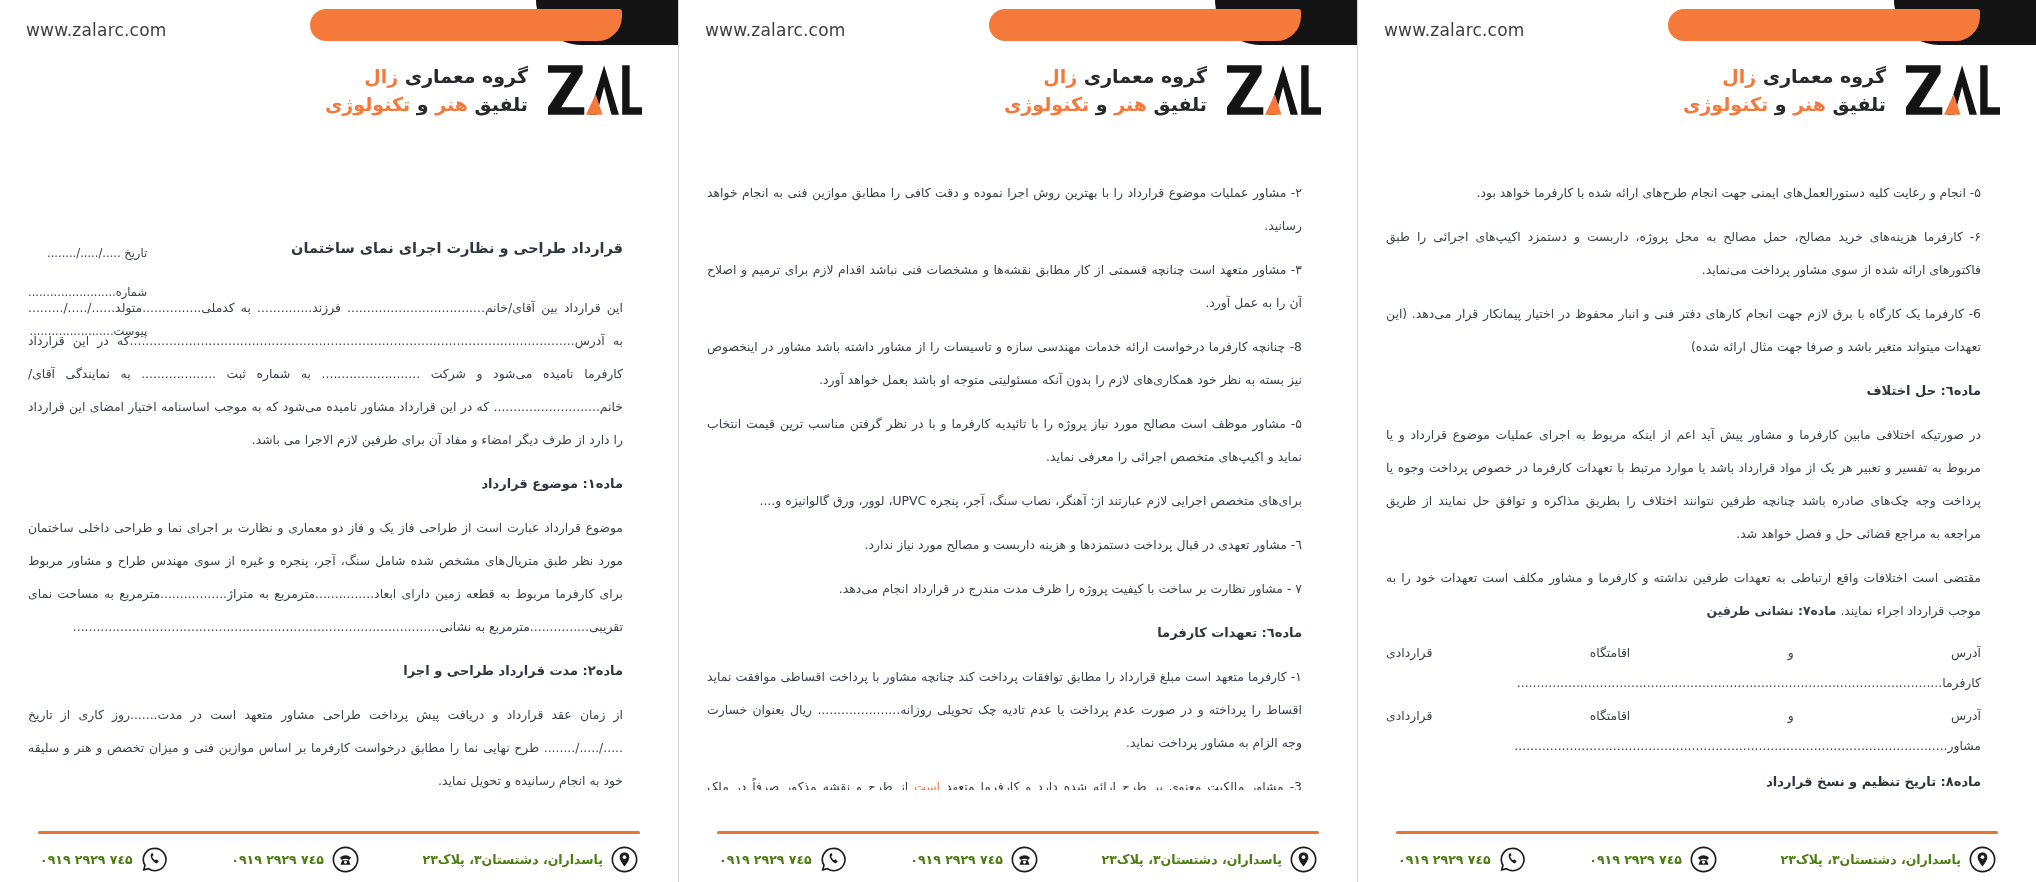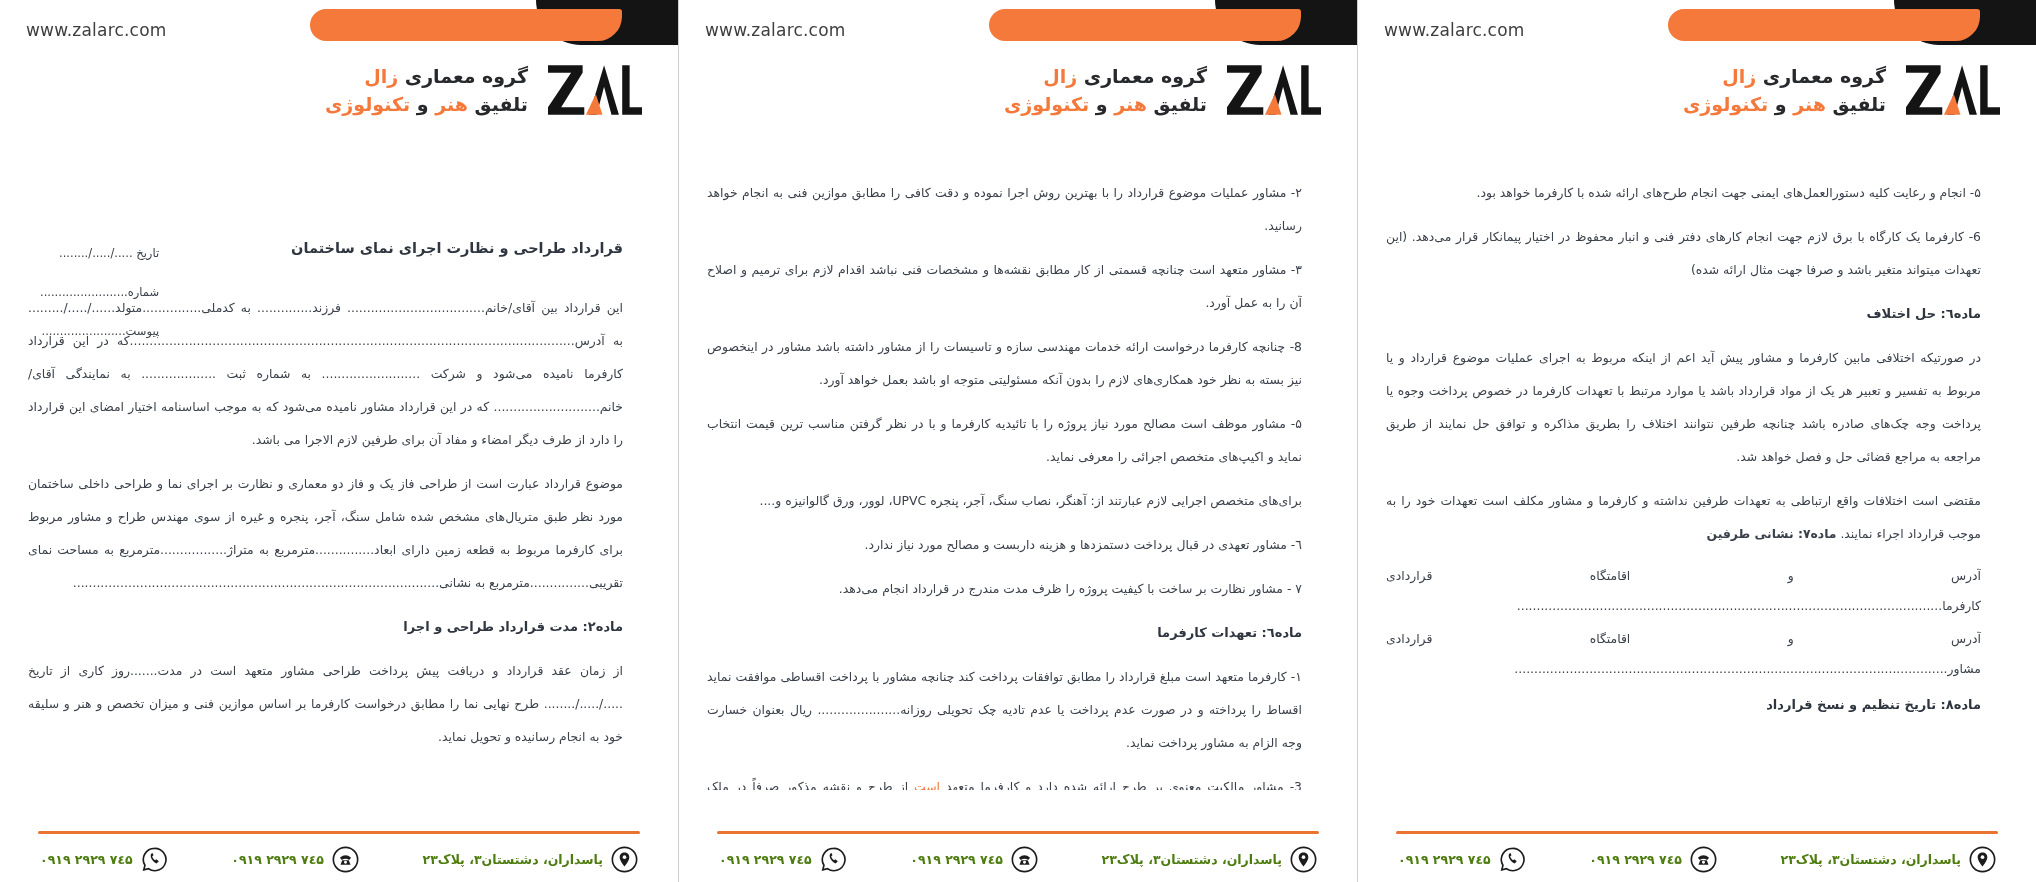--- a/index.html
+++ b/index.html
@@ -29,21 +29,21 @@
   .bold{font-weight:bold;}
 
   
   .page-body{position:absolute;top:176px;right:55px;left:28px;bottom:92px;overflow:hidden;
              direction:rtl;text-align:justify;color:var(--ink);font-size:12.4px;line-height:33px;
              overflow-wrap:break-word;}
   .blk-p{margin:0 0 11px;}
   .blk-p.tight{line-height:30px;margin:0 0 3px;}
   .blk-h{font-weight:bold;color:var(--heading);font-size:13px;margin:4px 0 11px;}
   .blk-title{font-weight:bold;color:var(--heading);font-size:14.5px;margin:56px 0 26px;text-align:right;}
-  .page-meta{position:absolute;top:234px;left:40px;direction:rtl;font-size:11.5px;color:var(--ink);
+  .page-meta{position:absolute;top:234px;left:28px;direction:rtl;font-size:11.5px;color:var(--ink);
              line-height:39px;white-space:nowrap;z-index:3;}
 
   
   .page-footer{position:absolute;top:831px;left:0;right:0;}
   .footer-line{margin:0 38px;height:3px;background:var(--rule);border-radius:2px;}
   .footer-row{display:flex;direction:rtl;align-items:center;justify-content:space-between;
               padding:0 40px;margin-top:12px;}
   .contact{display:flex;align-items:center;gap:8px;}
   .cicon{width:27px;height:27px;display:block;}
   .cicon svg{width:100%;height:100%;display:block;}
@@ -75,20 +75,21 @@
     </div>
 
     <div class="page-meta">
         <div>تاریخ ...../...../........</div>
         <div>شماره........................</div>
         <div>پیوست.......................</div>
       </div>
     <div class="page-body">
         <div class="blk-title">قرارداد طراحی و نظارت اجرای نمای ساختمان</div>
         <div class="blk-p">این قرارداد بین آقای/خانم................................... فرزند.............. به کدملی...............متولد....../...../......... به آدرس.................................................................................................................که در این قرارداد کارفرما نامیده می‌شود و شرکت ......................... به شماره ثبت ................... به نمایندگی آقای/خانم........................... که در این قرارداد مشاور نامیده می‌شود که به موجب اساسنامه اختیار امضای این قرارداد را دارد از طرف دیگر امضاء و مفاد آن برای طرفین لازم الاجرا می باشد.</div>
+        <div class="blk-h">ماده۱: موضوع قرارداد</div>
         <div class="blk-p">موضوع قرارداد عبارت است از طراحی فاز یک و فاز دو معماری و نظارت بر اجرای نما و طراحی داخلی ساختمان مورد نظر طبق متریال‌های مشخص شده شامل سنگ، آجر، پنجره و غیره از سوی مهندس طراح و مشاور مربوط برای کارفرما مربوط به قطعه زمین دارای ابعاد...............مترمربع به متراژ.................مترمربع به مساحت نمای تقریبی...............مترمربع به نشانی.............................................................................................</div>
         <div class="blk-h">ماده۲: مدت قرارداد طراحی و اجرا</div>
         <div class="blk-p">از زمان عقد قرارداد و دریافت پیش پرداخت طراحی مشاور متعهد است در مدت.......روز کاری از تاریخ ...../...../........ طرح نهایی نما را مطابق درخواست کارفرما بر اساس موازین فنی و میزان تخصص و هنر و سلیقه خود به انجام رسانیده و تحویل نماید.</div>
       </div>
 
     <footer class="page-footer">
       <div class="footer-line"></div>
       <div class="footer-row">
         <div class="contact">
           <span class="cicon">
@@ -207,20 +208,21 @@
         </svg>
       </div>
       <div class="logo-text">
         <div class="logo-line l1"><span>گروه معماری </span><span class="accent">زال</span></div>
         <div class="logo-line l2"><span>تلفیق </span><span class="accent">هنر</span><span> و </span><span class="accent">تکنولوژی</span></div>
       </div>
     </div>
 
     <div class="page-body">
         <div class="blk-p">۵- انجام و رعایت کلیه دستورالعمل‌های ایمنی جهت انجام طرح‌های ارائه شده با کارفرما خواهد بود.</div>
+        <div class="blk-p">۶- کارفرما هزینه‌های خرید مصالح، حمل مصالح به محل پروژه، داربست و دستمزد اکیپ‌های اجرائی را طبق فاکتورهای ارائه شده از سوی مشاور پرداخت می‌نماید.</div>
         <div class="blk-p">6- کارفرما یک کارگاه با برق لازم جهت انجام کارهای دفتر فنی و انبار محفوظ در اختیار پیمانکار قرار می‌دهد. (این تعهدات میتواند متغیر باشد و صرفا جهت مثال ارائه شده)</div>
         <div class="blk-h">ماده٦: حل اختلاف</div>
         <div class="blk-p">در صورتیکه اختلافی مابین کارفرما و مشاور پیش آید اعم از اینکه مربوط به اجرای عملیات موضوع قرارداد و یا مربوط به تفسیر و تعبیر هر یک از مواد قرارداد باشد یا موارد مرتبط با تعهدات کارفرما در خصوص پرداخت وجوه یا پرداخت وجه چک‌های صادره باشد چنانچه طرفین نتوانند اختلاف را بطریق مذاکره و توافق حل نمایند از طریق مراجعه به مراجع قضائی حل و فصل خواهد شد.</div>
         <div class="blk-p"><span>مقتضی است اختلافات واقع ارتباطی به تعهدات طرفین نداشته و کارفرما و مشاور مکلف است تعهدات خود را به موجب قرارداد اجراء نمایند. </span><span class="bold">ماده۷: نشانی طرفین</span></div>
         <div class="blk-p tight">آدرس و اقامتگاه قراردادی کارفرما............................................................................................................</div>
         <div class="blk-p tight">آدرس و اقامتگاه قراردادی مشاور..............................................................................................................</div>
         <div class="blk-h">ماده۸: تاریخ تنظیم و نسخ قرارداد</div>
       </div>
 
     <footer class="page-footer">

